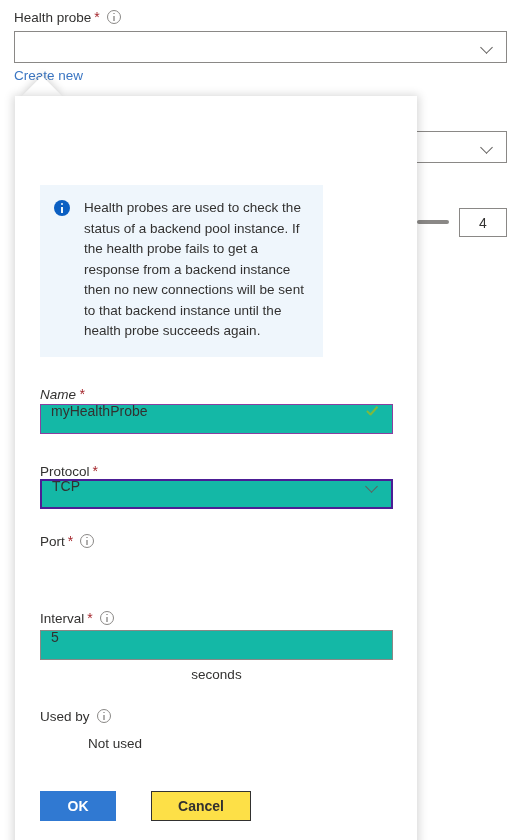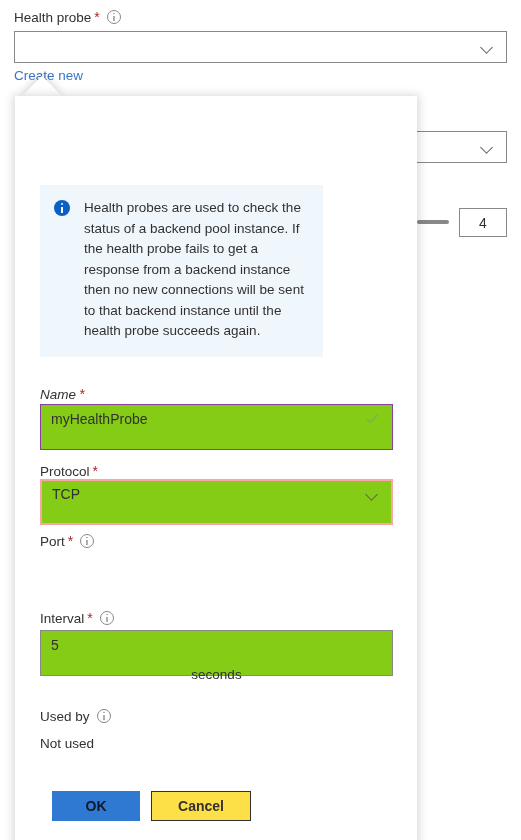--- a/index.html
+++ b/index.html
@@ -241,33 +241,33 @@
     left: 25px;
     font-size: 13.5px;
     color: #323130;
     line-height: 18px;
     white-space: nowrap;
   }
   .p-input {
     position: absolute;
     left: 25px;
     width: 353px;
-    height: 46px;
+    height: 30px;
     box-sizing: border-box;
     border: 1px solid #8a8886;
-    background: #84cc16;
+    background: #14b8a6;
     display: flex;
     align-items: center;
     padding: 0 8px 16px 10px;
     font-size: 14px;
     color: #323130;
   }
   .p-input .val { flex: 1 1 auto; }
   .p-input.valid { border: 1px solid #8a3fa0; }
-  .p-input.focused { border: 2px solid #fca5a5; }
+  .p-input.focused { border: 2px solid #4c1d95; }
   .check {
     flex: 0 0 auto;
     width: 16px;
     height: 12px;
     position: relative;
     margin-right: 2px;
   }
   .check::before {
     content: "";
     position: absolute;
@@ -314,25 +314,24 @@
     display: flex;
     align-items: center;
     justify-content: center;
     font-size: 14px;
     font-weight: 600;
     cursor: pointer;
     user-select: none;
   }
   .btn-primary {
     left: 25px;
-    width: 88px;
+    width: 76px;
     background: #3079d2;
-    color: #0f172a;
+    color: #ffffff;
     border: 1px solid #3079d2;
-    margin-left: 12px;
   }
   .btn-secondary {
     left: 136px;
     width: 100px;
     background: #fde047;
     color: #323130;
     border: 1px solid #323130;
   }
 </style>
 </head>
@@ -399,21 +398,21 @@
     <span>Interval</span><span class="req-star">*</span><span class="info-icon"></span>
   </div>
   <div class="p-input" style="top:533px;">
     <span class="val">5</span>
   </div>
   <div class="suffix-label" style="top:570px;">seconds</div>
 
   <div class="p-label" style="top:611px;">
     <span>Used by</span><span class="info-icon"></span>
   </div>
-  <div class="static-val" style="top:639px;">Not used</div>
+  <div class="static-val" style="top:639px;margin-left:48px;">Not used</div>
 
   <div class="btn btn-primary" style="top:694px;">
     <span>OK</span>
   </div>
   <div class="btn btn-secondary" style="top:694px;">
     <span>Cancel</span>
   </div>
 
 </div>
 

